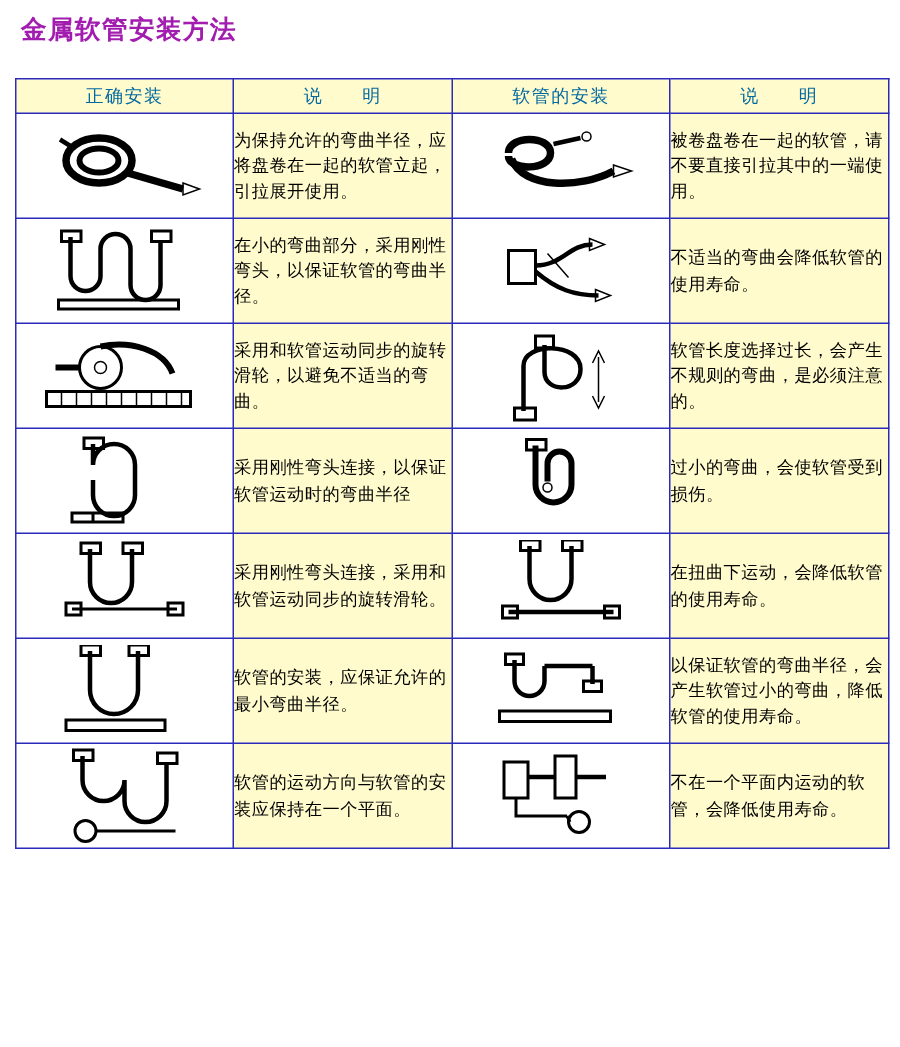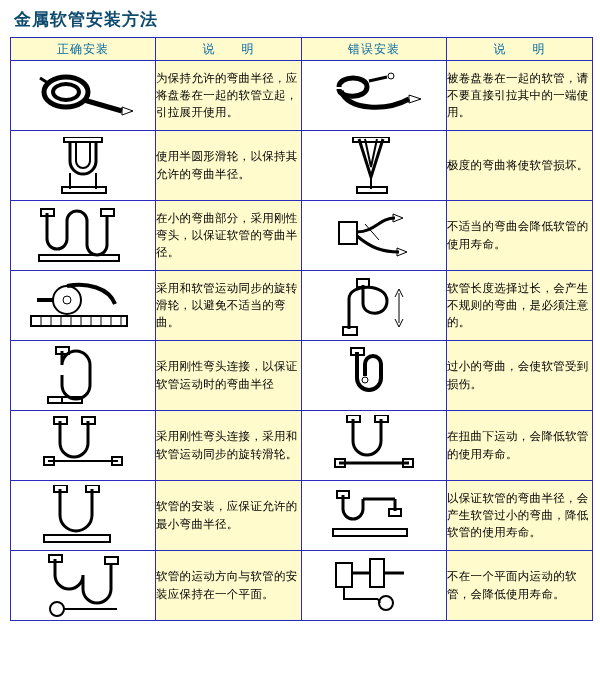--- a/index.html
+++ b/index.html
@@ -18,22 +18,22 @@
     width: 600px;
     height: 698px;
     position: relative;
     box-sizing: border-box;
     padding: 6px 10px 0 10px;
   }
   .title {
     font-size: 17px;
     font-weight: bold;
     letter-spacing: 1px;
-    margin: 2px 0 6px 4px;
-    color: #0c4a6e;
+    margin: 2px 0 21px 4px;
+    color: #a21caf;
   }
   table.grid {
     border-collapse: collapse;
     width: 578px;
     table-layout: fixed;
   }
   table.grid td, table.grid th {
     border: 1px solid #2b2bbb;
     padding: 0;
     vertical-align: middle;
@@ -74,21 +74,21 @@
 
 <div class="page">
 
   <div class="title">金属软管安装方法</div>
 
   <table class="grid">
     <thead>
       <tr>
         <th class="col-img">正确安装</th>
         <th class="col-txt">说　　明</th>
-        <th class="col-img">错误安装</th>
+        <th class="col-img">软管的安装</th>
         <th class="col-txt">说　　明</th>
       </tr>
     </thead>
     <tbody>
 
       <tr>
         <td class="imgcell">
           <svg width="130" height="58" viewBox="0 0 130 58">
             <ellipse class="dr" cx="48" cy="25" rx="22" ry="15" stroke-width="5"></ellipse>
             <ellipse class="dr" cx="48" cy="25" rx="13" ry="8" stroke-width="4"></ellipse>
@@ -103,42 +103,20 @@
             <path class="dr" d="M30 20 C30 8 58 8 58 20 C58 32 30 32 30 22" stroke-width="5"></path>
             <path class="dr" d="M32 24 C40 44 78 44 100 32" stroke-width="5"></path>
             <path class="dr" d="M100 28 L112 32 L100 36 Z" fill="#000"></path>
             <path class="dr" d="M60 14 L78 10" stroke-width="3"></path>
             <circle class="dr" cx="82" cy="9" r="3" fill="#000"></circle>
           </svg>
         </td>
         <td class="textcell">被卷盘卷在一起的软管，请不要直接引拉其中的一端使用。</td>
       </tr>
 
-      <tr>
-        <td class="imgcell">
-          <svg width="130" height="58" viewBox="0 0 130 58">
-            <path class="dr" d="M52 4 L52 24 A13 13 0 0 0 78 24 L78 4" stroke-width="3"></path>
-            <path class="dr" d="M58 4 L58 24 A7 7 0 0 0 72 24 L72 4" stroke-width="2"></path>
-            <rect class="dr" x="46" y="0" width="38" height="5" fill="#fff" stroke-width="2"></rect>
-            <path class="dr" d="M52 36 L52 52 M78 36 L78 52" stroke-width="2"></path>
-            <rect class="dr" x="44" y="50" width="44" height="6" fill="#ddd" stroke-width="2"></rect>
-          </svg>
-        </td>
-        <td class="textcell">使用半圆形滑轮，以保持其允许的弯曲半径。</td>
-        <td class="imgcell">
-          <svg width="130" height="58" viewBox="0 0 130 58">
-            <path class="dr" d="M50 2 L62 40 L74 2" stroke-width="3"></path>
-            <path class="dr" d="M56 2 L62 30 L68 2" stroke-width="2"></path>
-            <rect class="dr" x="44" y="0" width="36" height="5" fill="#fff" stroke-width="2"></rect>
-            <path class="dr" d="M62 40 L62 52" stroke-width="2"></path>
-            <rect class="dr" x="48" y="50" width="30" height="6" fill="#ddd" stroke-width="2"></rect>
-          </svg>
-        </td>
-        <td class="textcell">极度的弯曲将使软管损坏。</td>
-      </tr>
 
       <tr>
         <td class="imgcell">
           <svg width="132" height="62" viewBox="0 0 132 62">
             <path class="dr" d="M30 8 L30 34 A10 10 0 0 0 50 34 L50 16 A10 10 0 0 1 70 16 L70 40 A10 10 0 0 0 90 40 L90 10" stroke-width="3"></path>
             <rect class="dr" x="24" y="4" width="13" height="7" fill="#fff" stroke-width="2"></rect>
             <rect class="dr" x="84" y="4" width="13" height="7" fill="#fff" stroke-width="2"></rect>
             <rect class="dr" x="22" y="50" width="80" height="6" fill="#ddd" stroke-width="2"></rect>
           </svg>
         </td>

